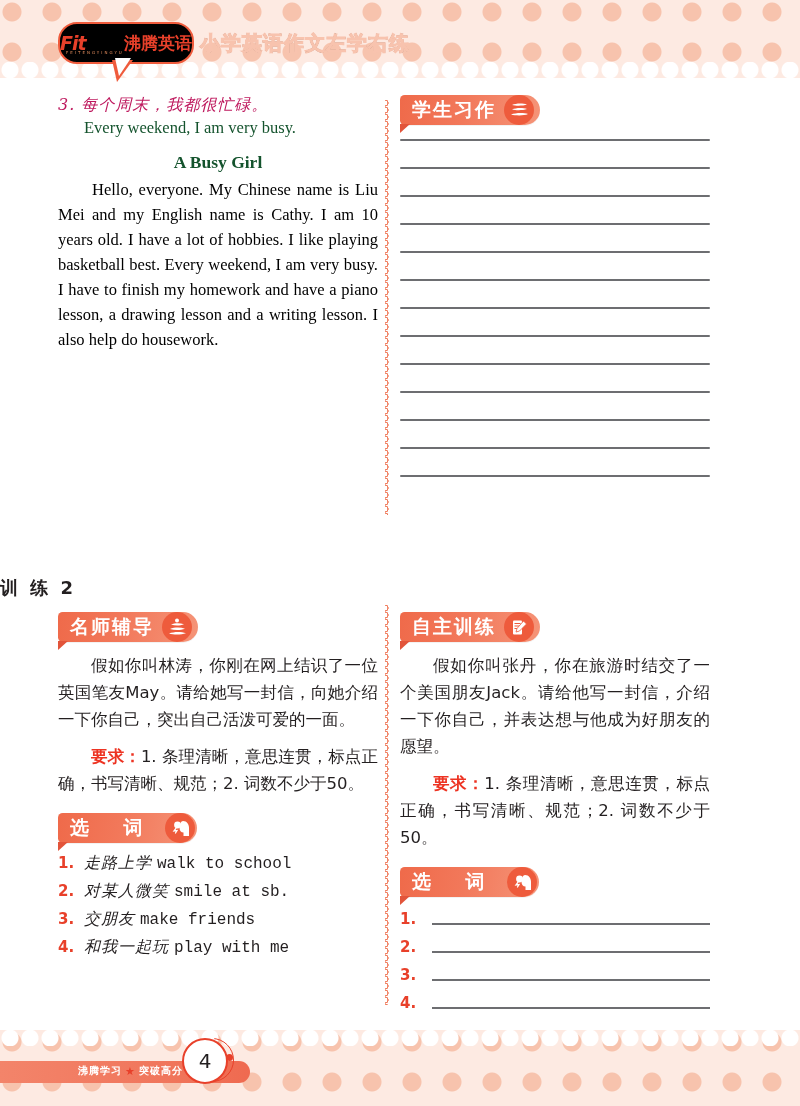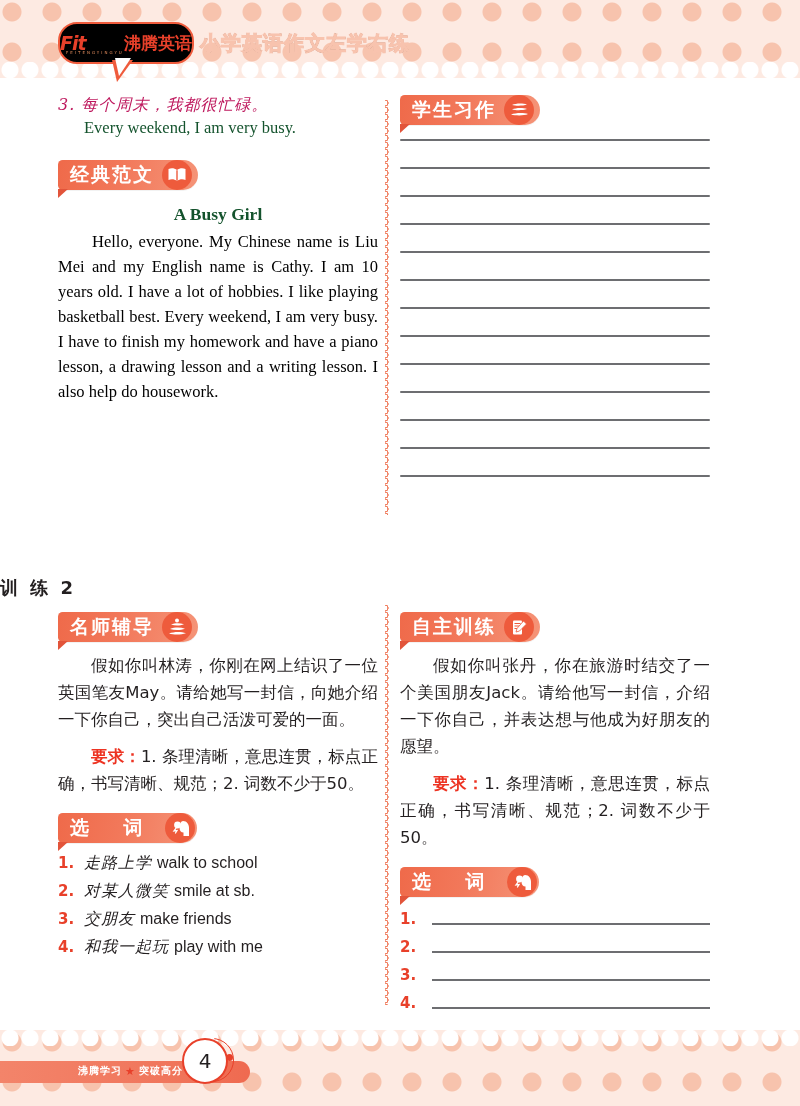--- a/index.html
+++ b/index.html
@@ -203,21 +203,21 @@
   }
   .wl .num{
     color:#e8402a; font-family:"DejaVu Sans", sans-serif;
     font-weight:bold; font-size:15px;
     width:26px; flex:0 0 26px;
   }
   .wl .cn{
     font-family:"DejaVu Serif", serif; font-style:italic;
     letter-spacing:1px; margin-right:5px;
   }
-  .wl .en{ font-family:Liberation Sans, sans-serif; }
+  .wl .en{ font-family:Liberation Mono, monospace; }
 
   .wl.blank li{ margin-bottom:4px; align-items:center; height:24px;}
   .wl.blank .bar{
     flex:1; height:2px; background:#6d6e71; margin-left:6px; margin-top:9px;
   }
 
   
   .foot-ribbon{
     position:absolute; left:0; top:1061px;
     width:250px; height:22px;
@@ -271,31 +271,20 @@
   <div class="wavy2"></div>
 
   <div class="col-left">
 
     <div class="sentence-cn">
       <span>3.</span>
       <span>每个周末，我都很忙碌。</span>
     </div>
     <div class="sentence-en">Every weekend, I am very busy.</div>
 
-    <div style="margin-top:22px;">
-      <div class="badge">
-        <span>经典范文</span>
-        <span class="ico">
-          <svg width="20" height="16" viewBox="0 0 20 16">
-            <path d="M10 3 C7.5 1 4 1 1.5 2 L1.5 13 C4 12 7.5 12 10 14 C12.5 12 16 12 18.5 13 L18.5 2 C16 1 12.5 1 10 3 Z" fill="#ffffff"></path>
-            <path d="M10 3.2 L10 13.8" stroke="#ee5b3c" stroke-width="1.4"></path>
-          </svg>
-        </span>
-      </div>
-    </div>
 
     <div class="essay-title">A Busy Girl</div>
     <p class="essay-body">Hello, everyone. My Chinese name is Liu Mei and my English name is Cathy. I am 10 years old. I have a lot of hobbies. I like playing basketball best. Every weekend, I am very busy. I have to finish my homework and have a  piano lesson, a drawing lesson and a writing lesson. I also help do housework.</p>
   </div>
 
   <div class="col-right">
     <div class="badge">
       <span>学生习作</span>
       <span class="ico">
         <svg width="20" height="17" viewBox="0 0 20 17">

